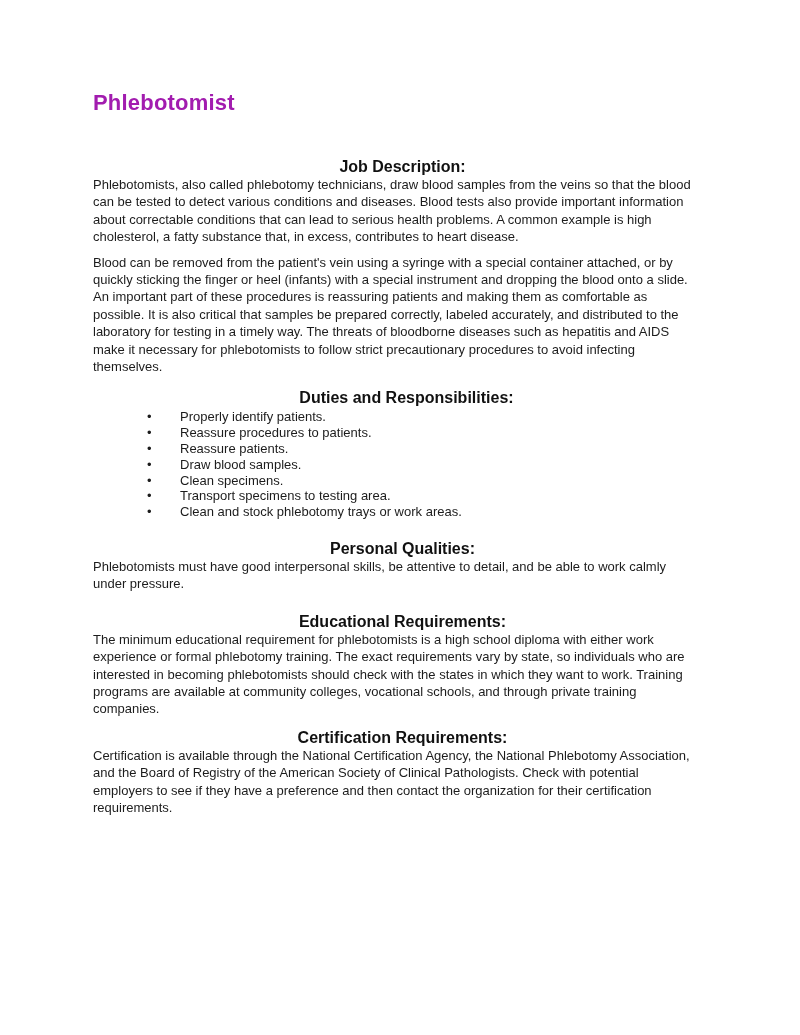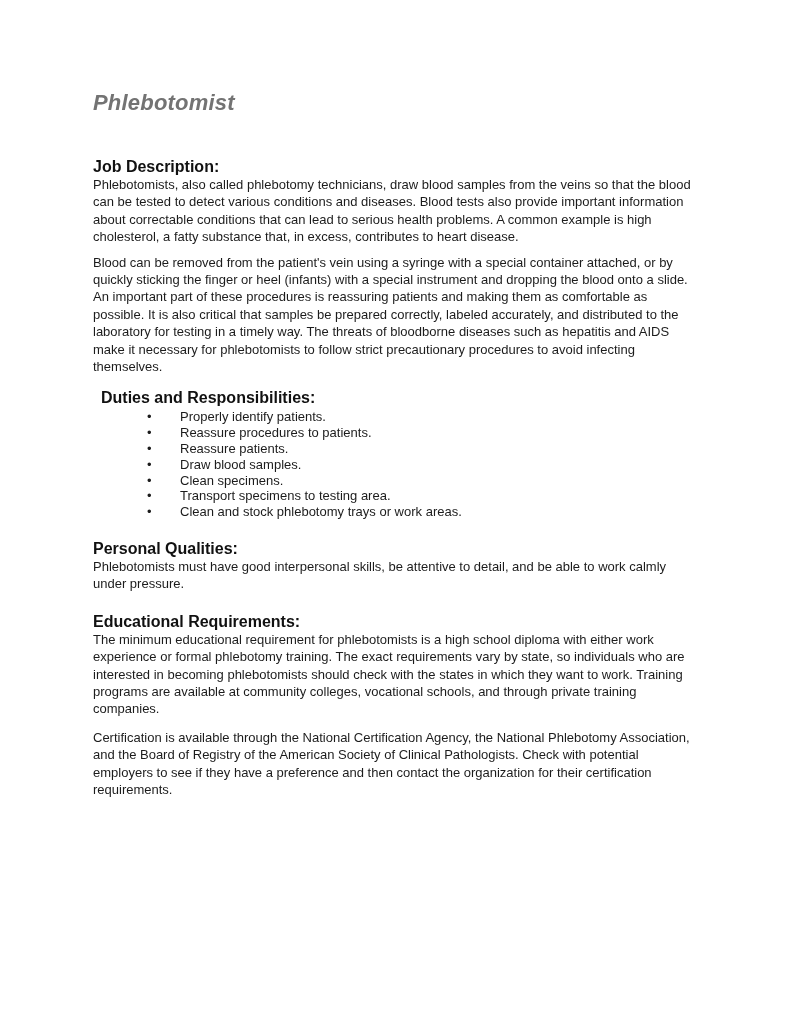--- a/index.html
+++ b/index.html
@@ -27,20 +27,21 @@
     font-weight: bold;
     margin: 0 0 42px 0;
     letter-spacing: 0.2px;
   }
   h2.section-heading {
     font-size: 16px;
     line-height: 18px;
     font-weight: bold;
     color: #111111;
     margin: 0;
+    text-align: center;
   }
   section { margin: 0; }
   section p {
     margin: 0 12px 8px 0;
   }
   section p:last-child { margin-bottom: 0; }
   .sec-duties        { margin-top: 14px; margin-left: 8px; }
   .sec-personal      { margin-top: 20px; }
   .sec-physical      { margin-top: 16px; }
   .sec-educational   { margin-top: 20px; }
@@ -61,21 +62,21 @@
     left: 46px;
     top: 0;
     font-size: 13px;
   }
 </style>
 </head>
 <body>
 
 <div class="page">
 
-  <h1 class="doc-title" style="color: #737373; font-style: italic;">Phlebotomist</h1>
+  <h1 class="doc-title" style="color: #a21caf;">Phlebotomist</h1>
 
   <section class="sec-job-description">
     <h2 class="section-heading">Job Description:</h2>
     <p>Phlebotomists, also called phlebotomy technicians, draw blood samples from the veins so that the blood can be tested to detect various conditions and diseases. Blood tests also provide important information about correctable conditions that can lead to serious health problems. A common example is high cholesterol, a fatty substance that, in excess, contributes to heart disease.</p>
     <p>Blood can be removed from the patient's vein using a syringe with a special container attached, or by quickly sticking the finger or heel (infants) with a special instrument and dropping the blood onto a slide. An important part of these procedures is reassuring patients and making them as comfortable as possible. It is also critical that samples be prepared correctly, labeled accurately, and distributed to the laboratory for testing in a timely way. The threats of bloodborne diseases such as hepatitis and AIDS make it necessary for phlebotomists to follow strict precautionary procedures to avoid infecting themselves.</p>
   </section>
 
   <section class="sec-duties">
     <h2 class="section-heading">Duties and Responsibilities:</h2>
     <ul class="duty-list">
@@ -94,16 +95,17 @@
     <p>Phlebotomists must have good interpersonal skills, be attentive to detail, and be able to work calmly under pressure.</p>
   </section>
 
 
   <section class="sec-educational">
     <h2 class="section-heading">Educational Requirements:</h2>
     <p>The minimum educational requirement for phlebotomists is a high school diploma with either work experience or formal phlebotomy training. The exact requirements vary by state, so individuals who are interested in becoming phlebotomists should check with the states in which they want to work. Training programs are available at community colleges, vocational schools, and through private training companies.</p>
   </section>
 
   <section class="sec-certification">
+    <h2 class="section-heading">Certification Requirements:</h2>
     <p>Certification is available through the National Certification Agency, the National Phlebotomy Association, and the Board of Registry of the American Society of Clinical Pathologists. Check with potential employers to see if they have a preference and then contact the organization for their certification requirements.</p>
   </section>
 
 </div>
 
 </body></html>

